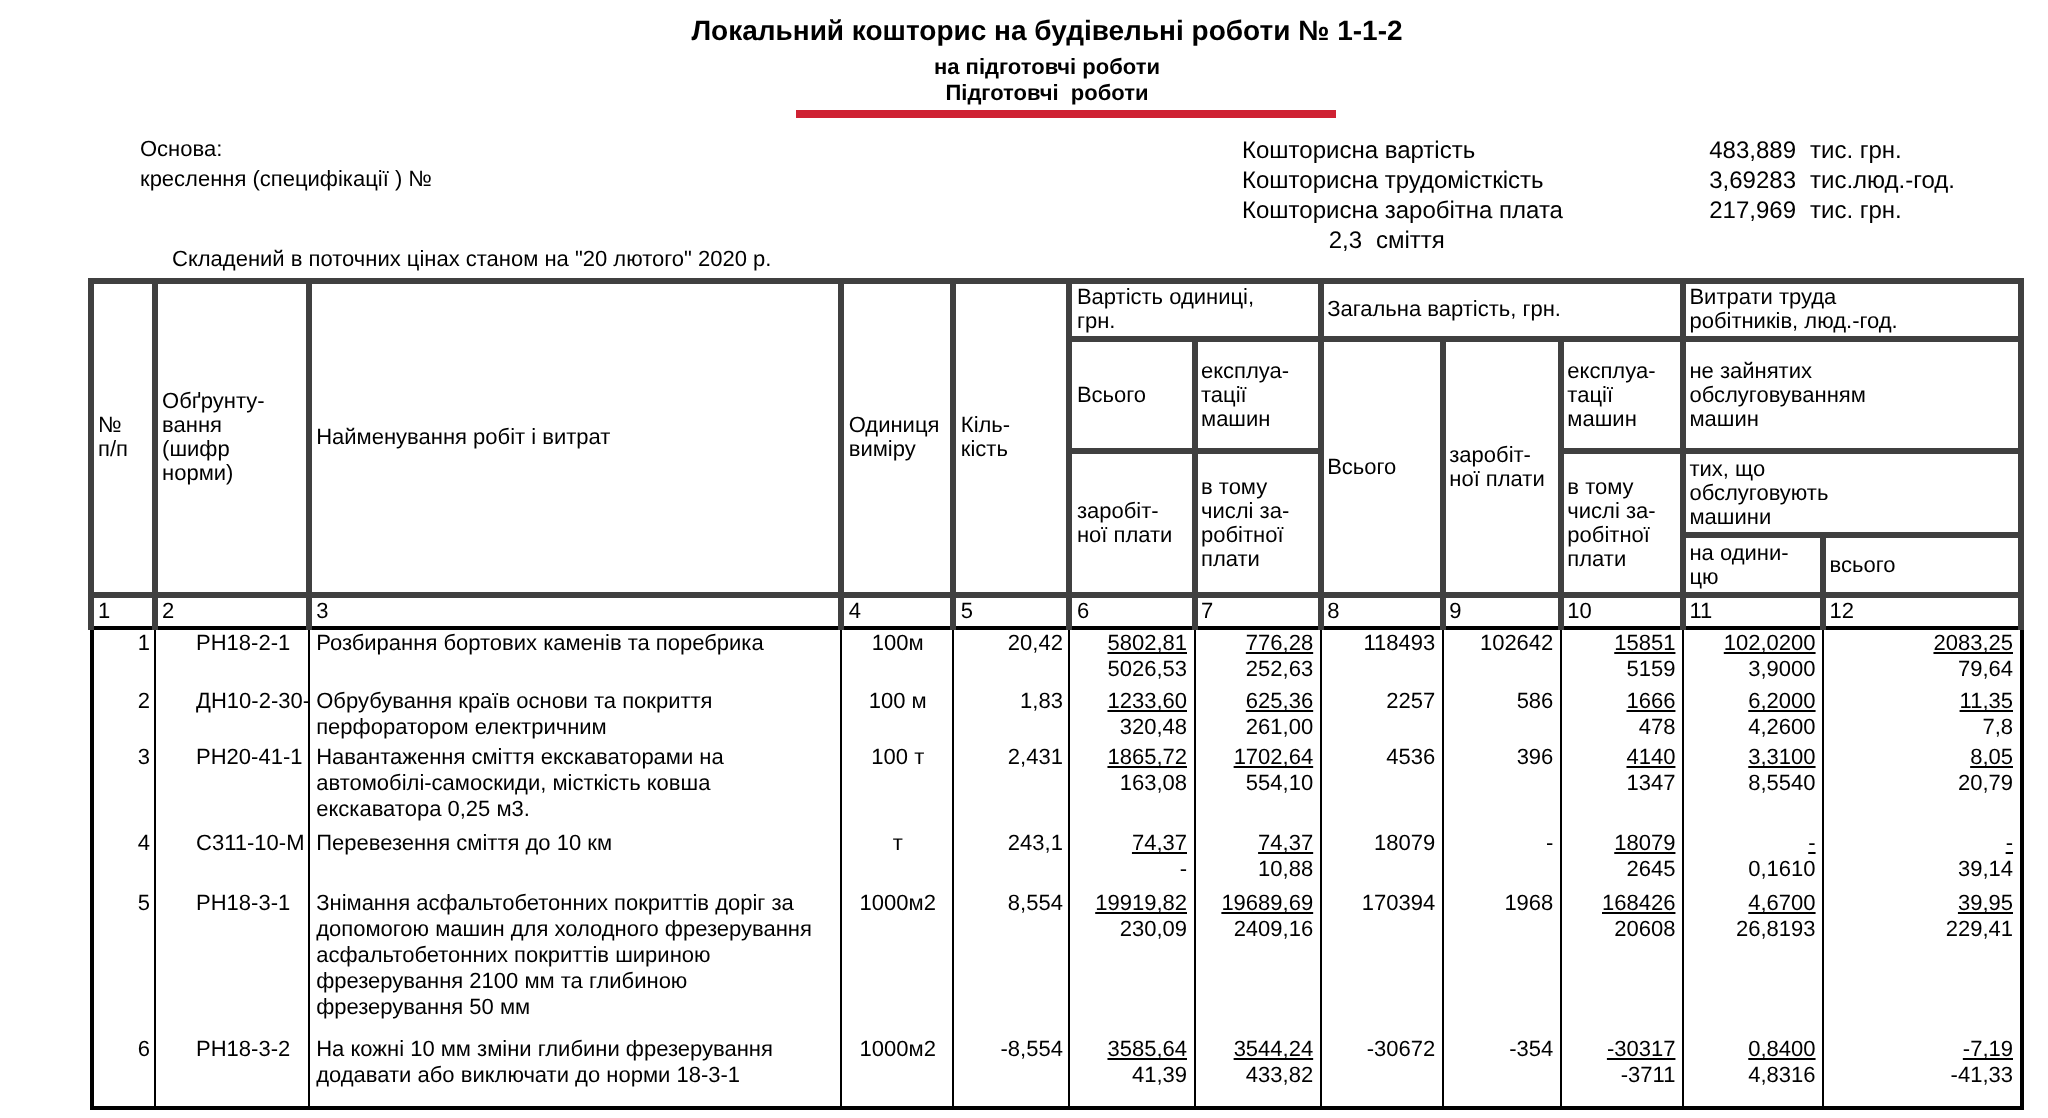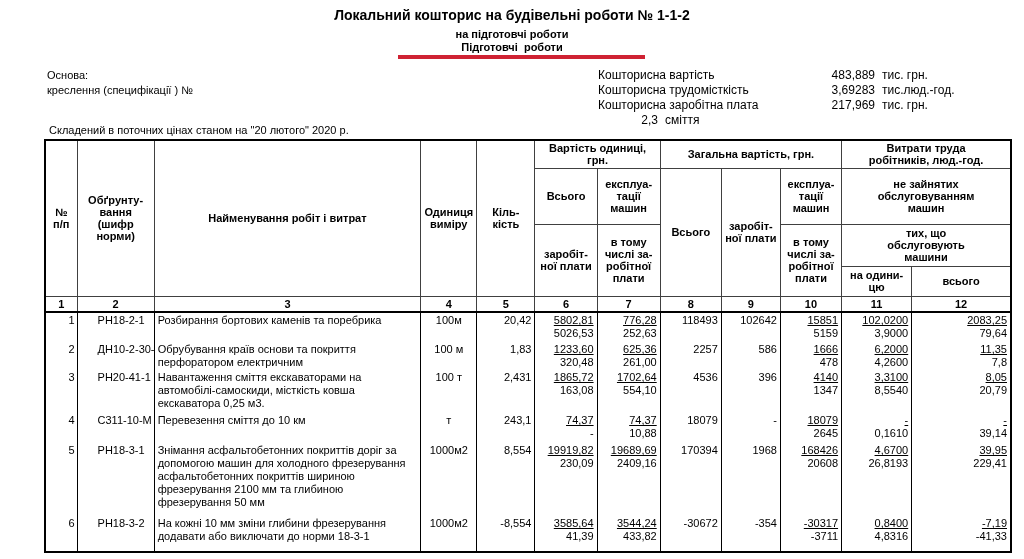--- a/index.html
+++ b/index.html
@@ -2,40 +2,40 @@
 <html><head>
 <meta charset="utf-8">
 <style>
   html,body{margin:0;padding:0;}
   body{
     width:1024px;height:559px;position:relative;overflow:hidden;
     background:#ffffff;color:#000;
     font-family:"Liberation Sans","DejaVu Sans",sans-serif;
     -webkit-font-smoothing:antialiased;
   }
-  .abs{position:absolute;}
+  .abs{position:absolute;padding-left:23px;}
   .doc-title{left:0;right:0;top:7px;text-align:center;font-size:14px;font-weight:bold;}
   .doc-sub1{left:0;right:0;top:28px;text-align:center;font-size:11px;font-weight:bold;}
   .doc-sub2{left:0;right:0;top:41px;text-align:center;font-size:11px;font-weight:bold;white-space:pre;}
   .red-underline{left:398px;top:55px;width:247px;height:4px;}
   .info-left{left:47px;top:68px;font-size:11px;line-height:15px;}
-  .date-line{left:49px;top:124px;font-size:11px;}
+  .date-line{left:63px;top:124px;font-size:11px;}
   .summary{left:598px;top:68px;font-size:12px;}
   .summary-row{display:flex;line-height:15px;}
   .summary-label{width:217px;}
   .summary-value{width:60px;text-align:right;}
   .summary-unit{margin-left:7px;}
 
   table.doc-table{
     position:absolute;left:44px;top:139px;
     border-collapse:collapse;table-layout:fixed;width:968px;
     border:2px solid #000;font-size:11px;
   }
   .doc-table th{
-    border:1px solid #404040;font-weight:bold;text-align:center;vertical-align:middle;
+    border:3px solid #404040;font-weight:normal;text-align:left;vertical-align:middle;
     padding:1px 2px;line-height:12px;white-space:pre-line;overflow:hidden;
   }
   .doc-table tr.hr5 th{border-bottom:2px solid #000;}
   .doc-table td{
     border-left:1px solid #000;border-right:1px solid #000;border-top:none;border-bottom:none;
     vertical-align:top;padding:1px 3px;line-height:13px;overflow:hidden;
   }
   .doc-table td.n{text-align:right;padding-right:2px;}
   .doc-table td.code{text-align:left;padding-left:20px;white-space:nowrap;}
   .doc-table td.name{text-align:left;}

